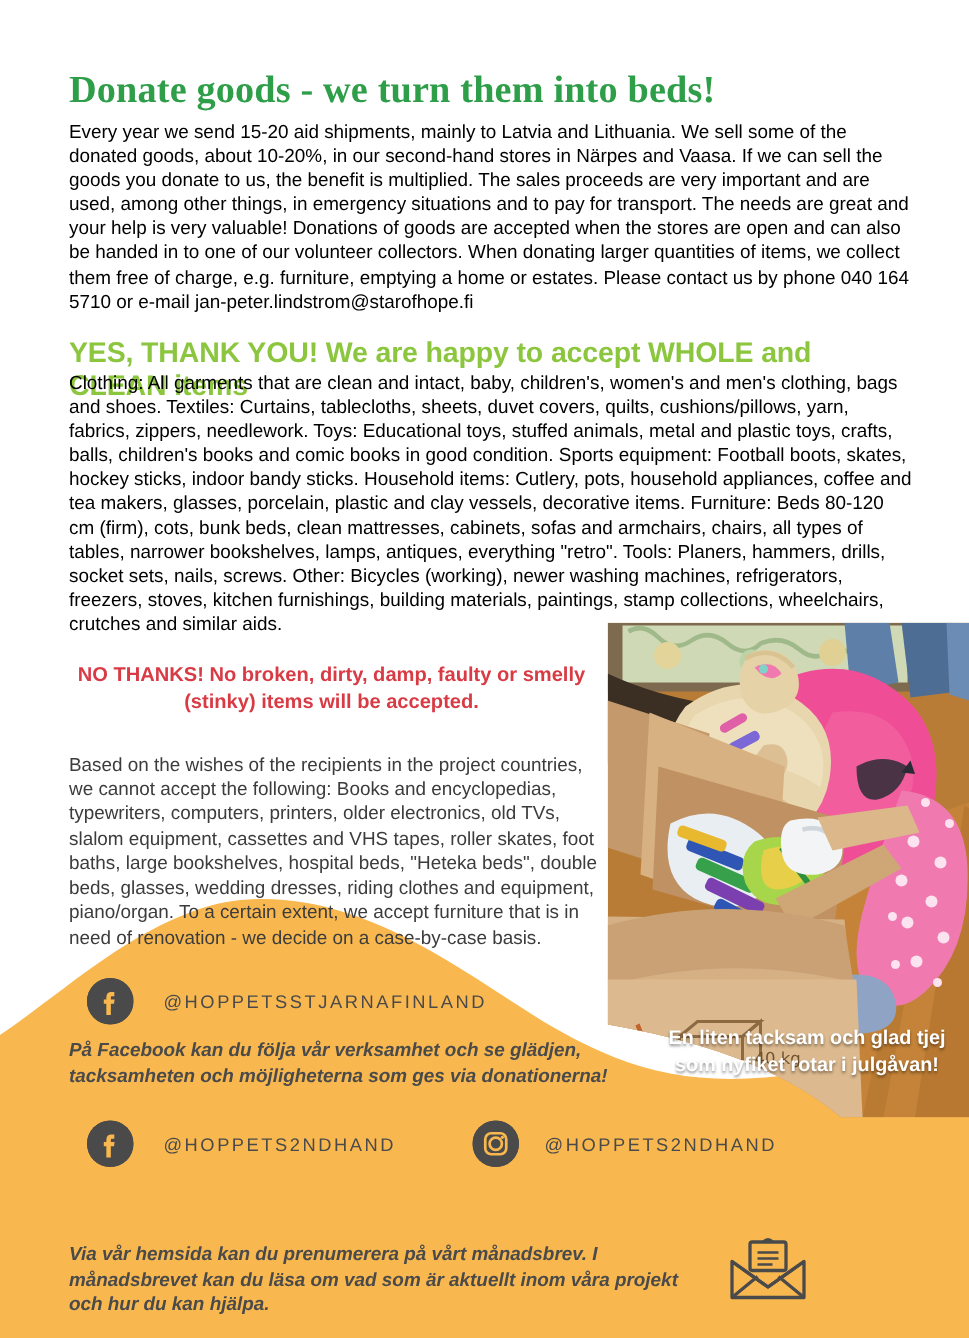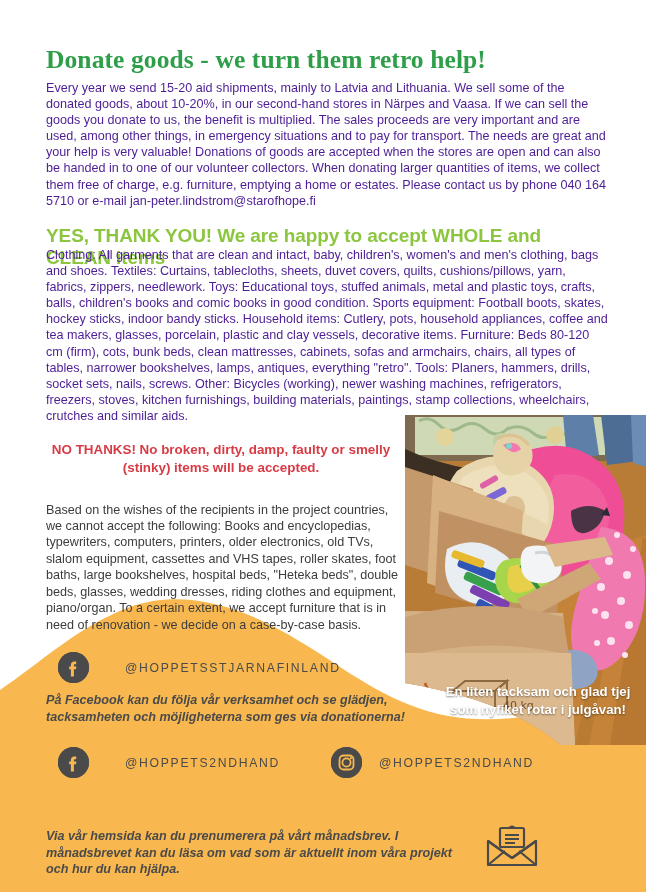--- a/index.html
+++ b/index.html
@@ -33,21 +33,21 @@
 
   .title {
     position:absolute; left:46px; top:28px; width:560px;
     font-family:"Liberation Serif", serif;
     font-size:25.5px; font-weight:bold; color:#2e9e49;
     letter-spacing:.1px;
   }
 
   .para {
     position:absolute; left:46px; width:562px;
-    font-size:12.6px; line-height:1.285; color:#4c1d95;
+    font-size:12.6px; line-height:1.285; color:#000000;
     text-align:left;
   }
   .p-intro { top:67px; }
   .h-yes {
     position:absolute; left:46px; top:209px; width:562px;
     font-size:19px; font-weight:bold; color:#8cc63f; letter-spacing:-.1px;
   }
   .p-accept { top:234px; }
 
   .h-no {
@@ -62,21 +62,21 @@
   .row1 { left:58px; top:652px; }
   .row2 { left:58px; top:747px; }
 
   .badge {
     width:31px; height:31px; border-radius:50%;
     background:#4a4a4a; color:#f9b84f;
     display:flex; align-items:center; justify-content:center;
     flex:0 0 auto;
   }
   .handle {
-    margin-left:36px; font-size:12.2px; letter-spacing:1.7px;
+    margin-left:20px; font-size:12.2px; letter-spacing:1.7px;
     color:#4a4a4a; white-space:nowrap;
   }
   .handle-ig { margin-left:17px; }
   .badge-ig { margin-left:51px; }
 
   .swedish {
     position:absolute; left:46px; z-index:3;
     font-style:italic; font-weight:bold; font-size:12.6px;
     color:#4a4a4a; line-height:1.33;
   }
@@ -221,21 +221,21 @@
           </g>
         </g>
       </g>
     </svg>
   </div>
 
   <div class="photo-caption">En liten tacksam och glad tjej som nyfiket rotar i julgåvan!</div>
 
   <div class="content">
 
-    <h1 class="title">Donate goods - we turn them retro help!</h1>
+    <h1 class="title">Donate goods - we turn them into beds!</h1>
 
     <p class="para p-intro">Every year we send 15-20 aid shipments, mainly to Latvia and Lithuania. We sell some of the donated goods, about 10-20%, in our second-hand stores in Närpes and Vaasa. If we can sell the goods you donate to us, the benefit is multiplied. The sales proceeds are very important and are used, among other things, in emergency situations and to pay for transport. The needs are great and your help is very valuable! Donations of goods are accepted when the stores are open and can also be handed in to one of our volunteer collectors. When donating larger quantities of items, we collect them free of charge, e.g. furniture, emptying a home or estates. Please contact us by phone 040 164 5710 or e-mail jan-peter.lindstrom@starofhope.fi</p>
 
     <h2 class="h-yes">YES, THANK YOU! We are happy to accept WHOLE and CLEAN items</h2>
 
     <p class="para p-accept">Clothing: All garments that are clean and intact, baby, children's, women's and men's clothing, bags and shoes. Textiles: Curtains, tablecloths, sheets, duvet covers, quilts, cushions/pillows, yarn, fabrics, zippers, needlework. Toys: Educational toys, stuffed animals, metal and plastic toys, crafts, balls, children's books and comic books in good condition. Sports equipment: Football boots, skates, hockey sticks, indoor bandy sticks. Household items: Cutlery, pots, household appliances, coffee and tea makers, glasses, porcelain, plastic and clay vessels, decorative items. Furniture: Beds 80-120 cm (firm), cots, bunk beds, clean mattresses, cabinets, sofas and armchairs, chairs, all types of tables, narrower bookshelves, lamps, antiques, everything "retro". Tools: Planers, hammers, drills, socket sets, nails, screws. Other: Bicycles (working), newer washing machines, refrigerators, freezers, stoves, kitchen furnishings, building materials, paintings, stamp collections, wheelchairs, crutches and similar aids.</p>
 
     <h2 class="h-no">NO THANKS! No broken, dirty, damp, faulty or smelly (stinky) items will be accepted.</h2>
 
     <p class="p-reject">Based on the wishes of the recipients in the project countries, we cannot accept the following: Books and encyclopedias, typewriters, computers, printers, older electronics, old TVs, slalom equipment, cassettes and VHS tapes, roller skates, foot baths, large bookshelves, hospital beds, "Heteka beds", double beds, glasses, wedding dresses, riding clothes and equipment, piano/organ. To a certain extent, we accept furniture that is in need of renovation - we decide on a case-by-case basis.</p>

